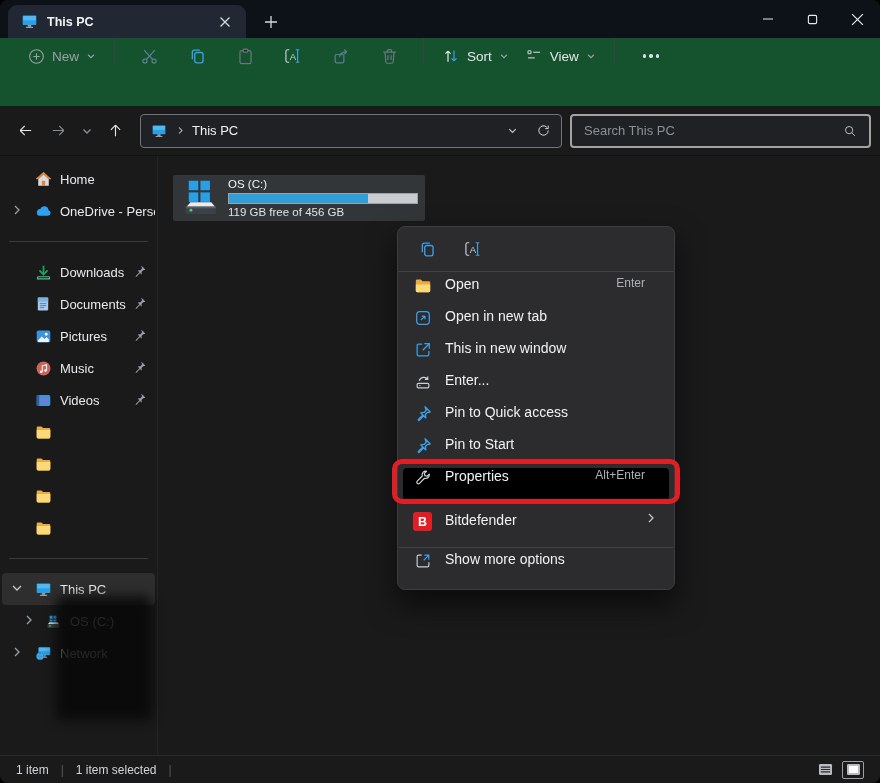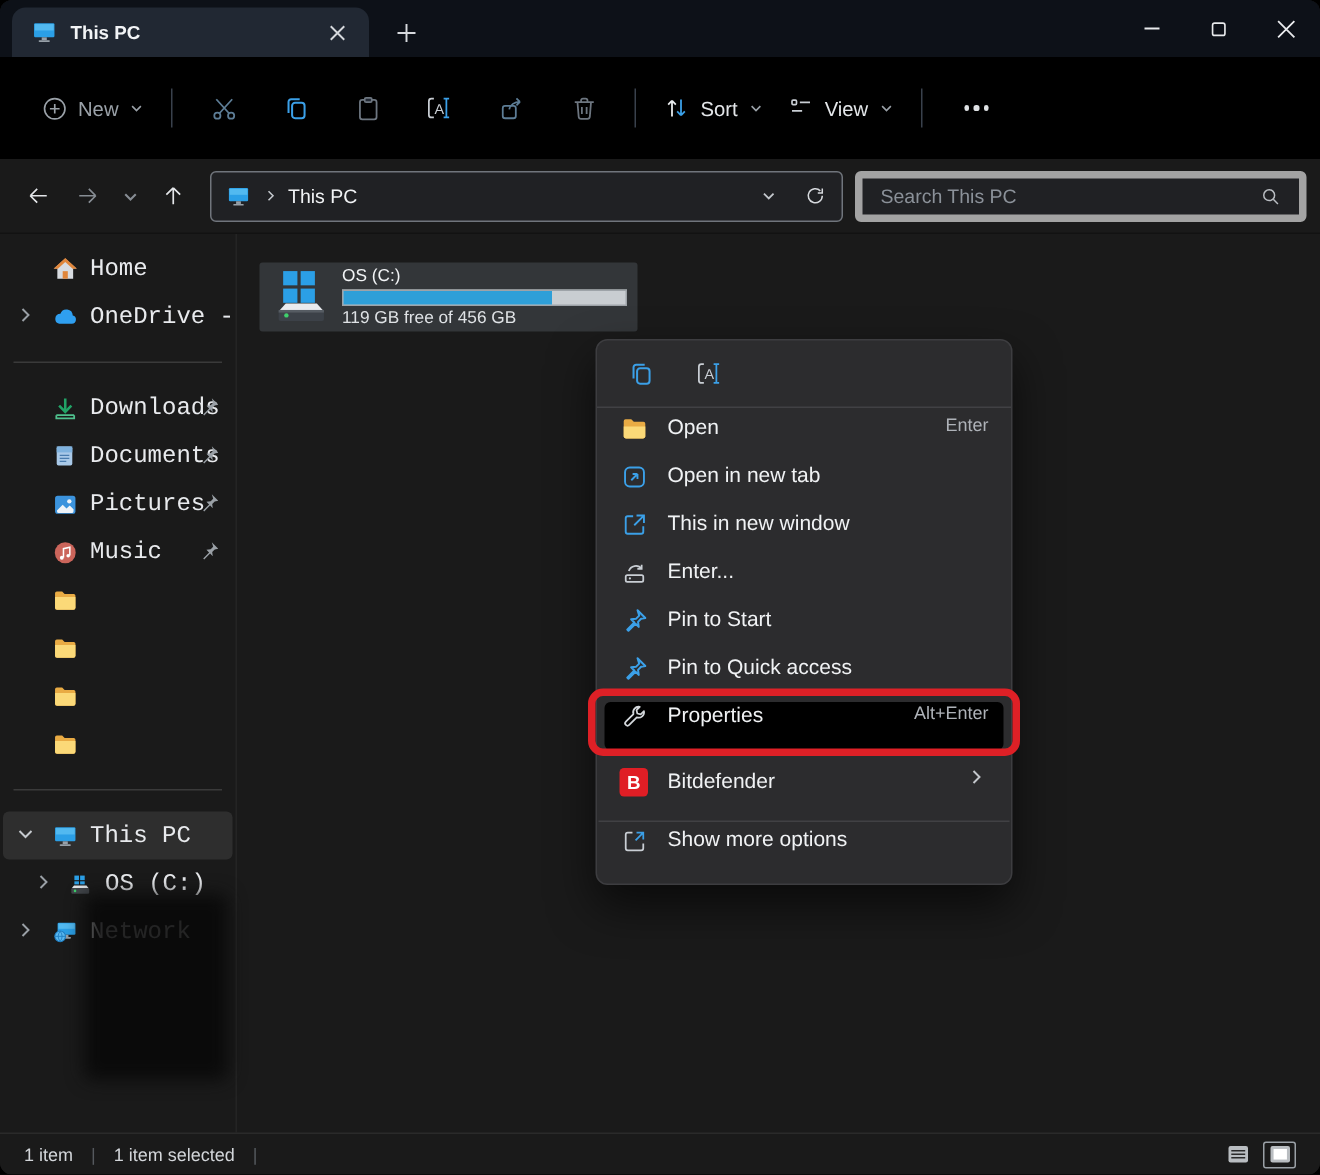--- a/index.html
+++ b/index.html
@@ -21,21 +21,21 @@
   .tab-label { font-size:12.5px; font-weight:bold; color:#f2f4f6; margin-left:9px; flex:1; }
   .tab-close, .newtab-btn {
     background:none; border:none; color:#d6d9dd; width:26px; height:26px;
     display:flex; align-items:center; justify-content:center; border-radius:4px; cursor:default;
   }
   .newtab-btn { margin-left:12px; margin-bottom:3px; }
   .win-controls { position:absolute; right:0; top:0; height:38px; display:flex; }
   .win-btn { width:45px; height:38px; background:none; border:none; color:#e8eaec; display:flex; align-items:center; justify-content:center; }
 
   
-  .toolbar { height:68px; background:#000000; display:flex; align-items:center; padding:0 10px 0 20px; }
+  .toolbar { height:68px; background:#14532d; display:flex; align-items:flex-start; padding:0 10px 0 20px; }
   .tool-btn {
     background:none; border:none; color:#9aa1a8; display:flex; align-items:center;
     gap:7px; height:36px; padding:0 8px; border-radius:4px; font-size:13.5px;
     font-family:inherit;
   }
   .icon-btn { width:42px; justify-content:center; margin:0 3px; }
   .vdiv { width:1px; height:26px; background:#39414c; margin:0 10px; }
   .label-btn { color:#e3e6e9; }
   .dots { display:flex; gap:3px; padding:0 10px; }
   .dots i { width:3.5px; height:3.5px; border-radius:50%; background:#dfe2e5; }
@@ -46,36 +46,36 @@
   .nav-btn.dim { color:#878d94; }
   .nav-btn.small { width:24px; }
   .address-box {
     margin-left:8px; width:422px; height:34px; background:#202124;
     border:1px solid #70757c; border-radius:4px; display:flex; align-items:center; padding:0 10px;
   }
   .crumb-sep { color:#c3c7cc; margin:0 7px 0 9px; display:flex; }
   .address-label { font-size:13px; color:#f0f2f4; flex:1; }
   .addr-right { display:flex; align-items:center; gap:4px; color:#c3c7cc; }
   .search-box {
-    margin-left:8px; flex:1; height:34px; background:#202124; border:5px solid #a3a3a3;
+    margin-left:8px; flex:1; height:34px; background:#202124; border:2px solid #a3a3a3;
     border-radius:4px; display:flex; align-items:center; padding:0 12px;
   }
   .search-box input {
     flex:1; background:none; border:none; outline:none; color:#e4e6e9;
     font-size:13px; font-family:inherit;
   }
   .search-box input::placeholder { color:#8b9199; }
   .search-icon { color:#b9bdc2; display:flex; }
 
   
   .app-body { display:flex; height:615px; background:#1a1a1a; }
   .sidebar { position:relative; width:157px; padding-top:7px; flex-shrink:0; }
   .side-item {
     position:relative; height:32px; display:flex; align-items:center;
-    padding-left:34px; font-size:16px; color:#e8eaed; border-radius:4px; margin:0 2px;font-family:Liberation Mono, monospace;
+    padding-left:34px; font-size:13px; color:#e8eaed; border-radius:4px; margin:0 2px;
   }
   .side-item.selected { background:#2e2e2e; }
   .side-item.indent { padding-left:44px; }
   .side-chevron { position:absolute; left:9px; top:9px; color:#9aa0a6; display:flex; }
   .side-chevron.open { color:#c6cacf; }
   .side-icon { position:absolute; left:33px; width:17px; height:17px; display:flex; }
   .side-item.indent .side-icon { left:43px; }
   .side-label { margin-left:24px; white-space:nowrap; overflow:hidden; }
   .pin { position:absolute; right:8px; top:8px; width:15px; height:15px; color:#9aa0a6; }
   .side-divider { height:1px; background:#3a3a3a; margin:14px 9px; }
@@ -121,21 +121,21 @@
   .menu-divider { height:1px; background:#414144; }
   .menu-list { padding-top:4px; }
   .menu-item {
     height:32px; margin:0 5px; padding:0 10px; border-radius:4px;
     display:flex; align-items:flex-start; font-size:14px; color:#f0f2f4;
   }
   .menu-item.highlighted { background:#000000; }
   .menu-item.gap-top { margin-top:12px; }
   .mi-icon { width:19px; height:19px; display:flex; align-items:center; justify-content:center; flex-shrink:0; }
   .mi-label { margin-left:13px; flex:1; white-space:nowrap; }
-  .mi-shortcut { font-size:12px; color:#aeb2b8; }
+  .mi-shortcut { font-size:12px; color:#aeb2b8; margin-right:14px; }
   .mi-submenu { color:#c3c7cc; display:flex; margin-right:2px; }
   .menu-divider.inner { margin:3px 1px; }
   .bd-badge {
     width:19px; height:19px; background:#e01e25; border-radius:3px; color:#fff;
     font-weight:bold; font-size:12.5px; display:flex; align-items:center; justify-content:center;
   }
 
   
   .red-annotation {
     position:absolute; left:392px; top:459px; width:288px; height:45px;
@@ -416,20 +416,33 @@
               <circle cx="7.3" cy="13.9" r="1.5" fill="#fff"></circle>
               <circle cx="12.3" cy="12.3" r="1.4" fill="#fff"></circle>
             </svg>
         </span>
         <span class="side-label">Music</span>
         <svg class="pin" viewBox="0 0 16 16" fill="#9aa0a6">
             <path d="M9.8 1.6l4.6 4.6-2.5.5-1.8 1.8.4 3-1.9-1.9-4.2 4.2-.7-.7 4.2-4.2-1.9-1.9 3-.4 1.8-1.8z"></path>
           </svg>
       </div>
 
+      <div class="side-item">
+        <span class="side-icon">
+          <svg width="17" height="17" viewBox="0 0 20 20">
+              <rect x="2" y="3.5" width="16" height="13" rx="2" fill="#4a8fd4"></rect>
+              <rect x="2" y="3.5" width="3" height="13" fill="#315f9e"></rect>
+              <path d="M8.5 7l6 3.2-6 3.2z" fill="#8f6ad8"></path>
+            </svg>
+        </span>
+        <span class="side-label">Videos</span>
+        <svg class="pin" viewBox="0 0 16 16" fill="#9aa0a6">
+            <path d="M9.8 1.6l4.6 4.6-2.5.5-1.8 1.8.4 3-1.9-1.9-4.2 4.2-.7-.7 4.2-4.2-1.9-1.9 3-.4 1.8-1.8z"></path>
+          </svg>
+      </div>
 
       <div class="side-item">
         <span class="side-icon">
           <svg width="17" height="17" viewBox="0 0 20 20">
               <path d="M2 4.2A1.4 1.4 0 013.4 2.8h4.2l1.9 1.9h7.1A1.4 1.4 0 0118 6.1v9.3a1.6 1.6 0 01-1.6 1.6H3.6A1.6 1.6 0 012 15.4z" fill="#e9ab44"></path>
               <path d="M2 7h16v8.4a1.6 1.6 0 01-1.6 1.6H3.6A1.6 1.6 0 012 15.4z" fill="#fbd978"></path>
             </svg>
         </span>
       </div>
       <div class="side-item">
@@ -633,31 +646,31 @@
         <span class="mi-label">Enter...</span>
         <span class="mi-shortcut"></span>
       </div>
 
       <div class="menu-item">
         <span class="mi-icon">
           <svg width="18" height="18" viewBox="0 0 16 16" fill="none" stroke="#3ba0e8" stroke-width="1.2">
               <path d="M9.8 1.6l4.6 4.6-2.5.5-1.8 1.8.4 3-1.9-1.9-4.2 4.2-.7-.7 4.2-4.2-1.9-1.9 3-.4 1.8-1.8z" stroke-linejoin="round"></path>
             </svg>
         </span>
-        <span class="mi-label">Pin to Start</span>
+        <span class="mi-label">Pin to Quick access</span>
         <span class="mi-shortcut"></span>
       </div>
 
       <div class="menu-item">
         <span class="mi-icon">
           <svg width="18" height="18" viewBox="0 0 16 16" fill="none" stroke="#3ba0e8" stroke-width="1.2">
               <path d="M9.8 1.6l4.6 4.6-2.5.5-1.8 1.8.4 3-1.9-1.9-4.2 4.2-.7-.7 4.2-4.2-1.9-1.9 3-.4 1.8-1.8z" stroke-linejoin="round"></path>
             </svg>
         </span>
-        <span class="mi-label">Pin to Quick access</span>
+        <span class="mi-label">Pin to Start</span>
         <span class="mi-shortcut"></span>
       </div>
 
       <div class="menu-item highlighted">
         <span class="mi-icon">
           <svg width="18" height="18" viewBox="0 0 20 20" fill="none" stroke="#d3d7db" stroke-width="1.3">
               <path d="M17 5.6a4.1 4.1 0 01-5.3 4.7l-5.6 5.6a1.75 1.75 0 01-2.5-2.5l5.6-5.6A4.1 4.1 0 0113.9 2.5l-2.4 2.4.6 2.5 2.5.6z" stroke-linejoin="round"></path>
             </svg>
         </span>
         <span class="mi-label">Properties</span>

